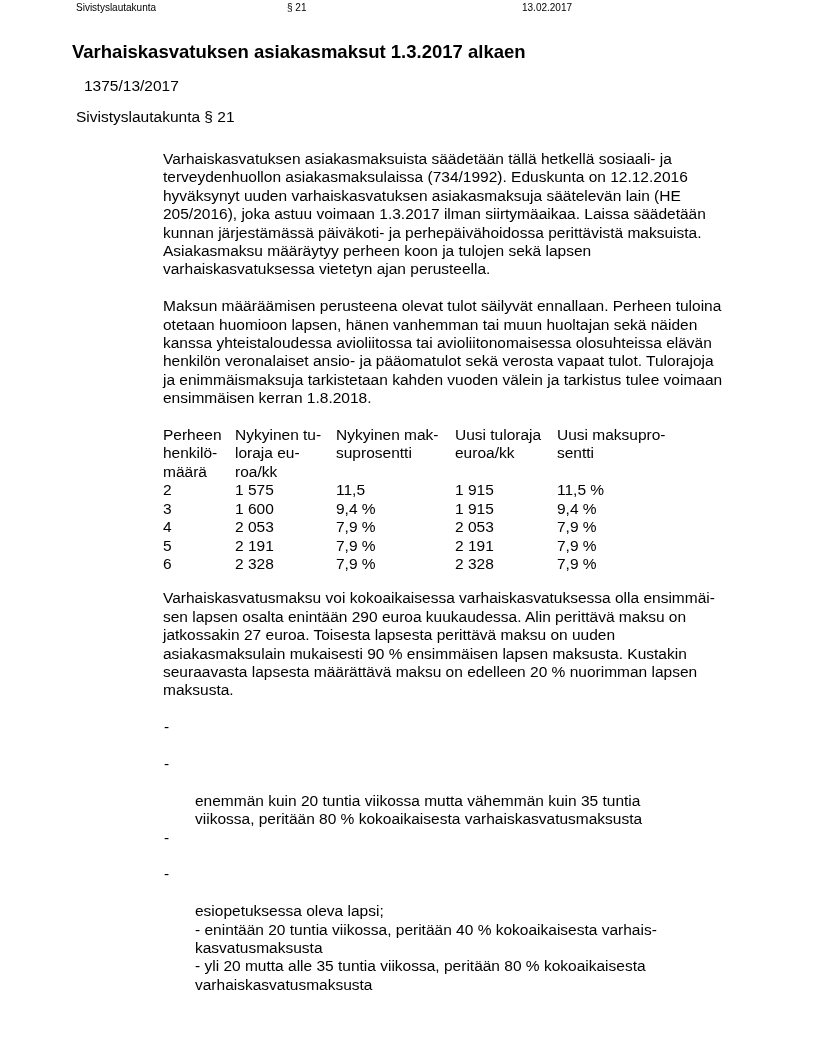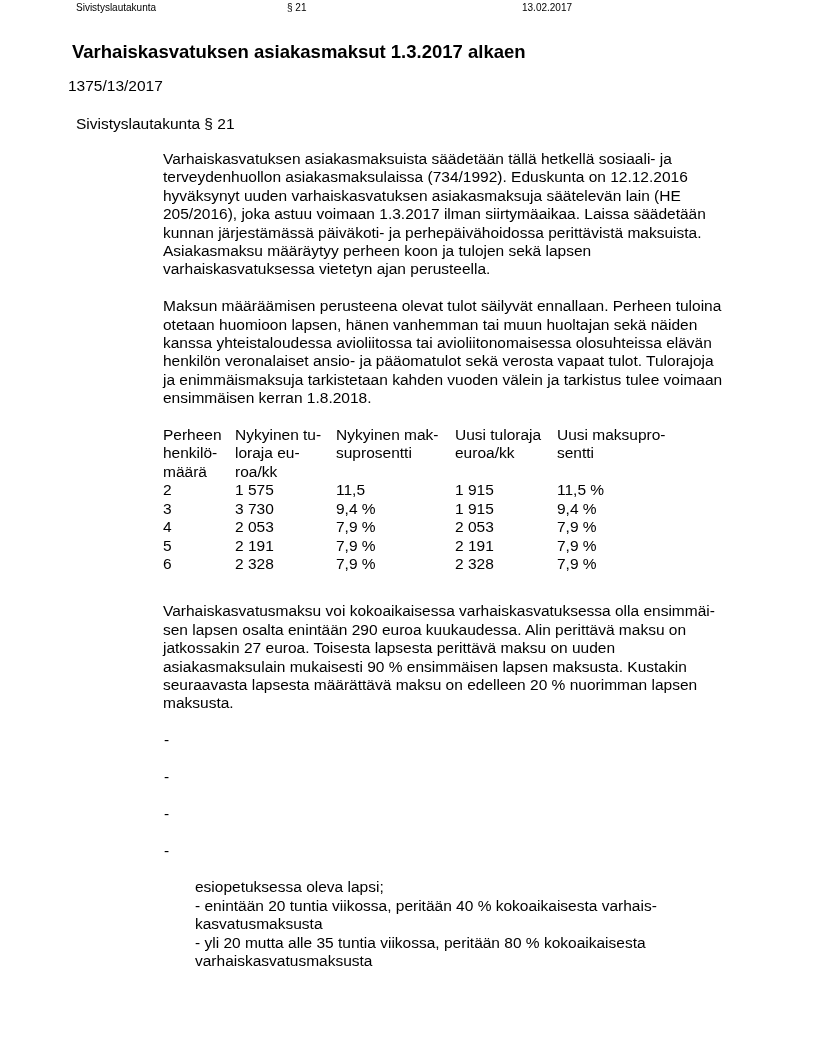--- a/index.html
+++ b/index.html
@@ -5,25 +5,25 @@
     html, body { margin: 0; padding: 0; background: #ffffff; }
     body {
       width: 816px; height: 1056px; overflow: hidden; position: relative;
       font-family: "Liberation Sans", sans-serif; color: #000; font-size: 15.5px;
     }
     .hdr { position: absolute; top: -1px; font-size: 10px; line-height: 18px; }
     .hdr-org { left: 76px; }
     .hdr-sec { left: 287px; }
     .hdr-date { left: 522px; text-align: right; }
     .title { position: absolute; left: 68px; top: 37px; font-size: 18.5px; font-weight: bold; line-height: 22px; margin: 4px; }
-    .docnum { position: absolute; left: 68px; top: 77px; line-height: 18px; }
-    .section { position: absolute; left: 76px; top: 115px; line-height: 18px; }
+    .docnum { position: absolute; left: 84px; top: 77px; line-height: 18px; }
+    .section { position: absolute; left: 76px; top: 108px; line-height: 18px; }
     .body { position: absolute; left: 163px; top: 150px; width: 600px; line-height: 18.4px; }
     .para { margin: 0 0 18.4px 0; white-space: pre-line; }
-    table.fees { border-collapse: collapse; margin: 0 0 29px 0; line-height: 18.4px; }
+    table.fees { border-collapse: collapse; margin: 0 0 16px 0; line-height: 18.4px; }
     table.fees th, table.fees td { font-weight: normal; text-align: left; vertical-align: top; padding: 0; }
     table.fees th { white-space: pre-line; }
     .c1 { width: 72px; } .c2 { width: 101px; } .c3 { width: 119px; } .c4 { width: 102px; } .c5 { width: 120px; }
     ul.dash { list-style: none; margin: 0 0 18.4px 0; padding: 0; }
     ul.dash li { position: relative; padding-left: 32px; white-space: pre-line; }
     ul.dash li .dash-mark { position: absolute; left: 1px; top: 0; }
   </style>
 </head>
 <body>
 
@@ -71,21 +71,21 @@
       <tbody>
         <tr>
           <td>2</td>
           <td>1 575</td>
           <td>11,5</td>
           <td>1 915</td>
           <td>11,5 %</td>
         </tr>
         <tr>
           <td>3</td>
-          <td>3 730</td>
+          <td>1 600</td>
           <td>9,4 %</td>
           <td>1 915</td>
           <td>9,4 %</td>
         </tr>
         <tr>
           <td>4</td>
           <td>2 053</td>
           <td>7,9 %</td>
           <td>2 053</td>
           <td>7,9 %</td>
@@ -113,20 +113,22 @@
 asiakasmaksulain mukaisesti 90 % ensimmäisen lapsen maksusta. Kustakin
 seuraavasta lapsesta määrättävä maksu on edelleen 20 % nuorimman lapsen
 maksusta.</p>
 
     <ul class="dash">
       <li>
         <span class="dash-mark">-</span>
       </li>
       <li>
         <span class="dash-mark">-</span>
+        <span>enemmän kuin 20 tuntia viikossa mutta vähemmän kuin 35 tuntia
+viikossa, peritään 80 % kokoaikaisesta varhaiskasvatusmaksusta</span>
       </li>
       <li>
         <span class="dash-mark">-</span>
       </li>
       <li>
         <span class="dash-mark">-</span>
         <span>esiopetuksessa oleva lapsi;
 - enintään 20 tuntia viikossa, peritään 40 % kokoaikaisesta varhais-
 kasvatusmaksusta
 - yli 20 mutta alle 35 tuntia viikossa, peritään 80 % kokoaikaisesta

